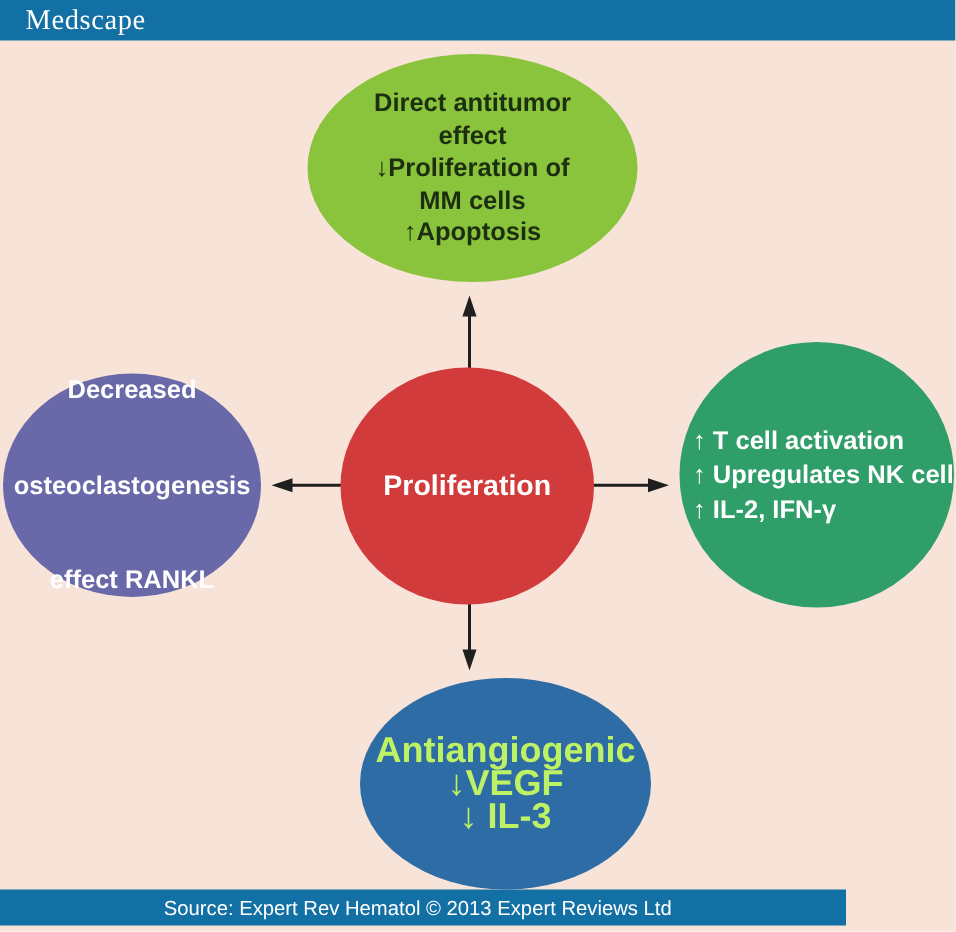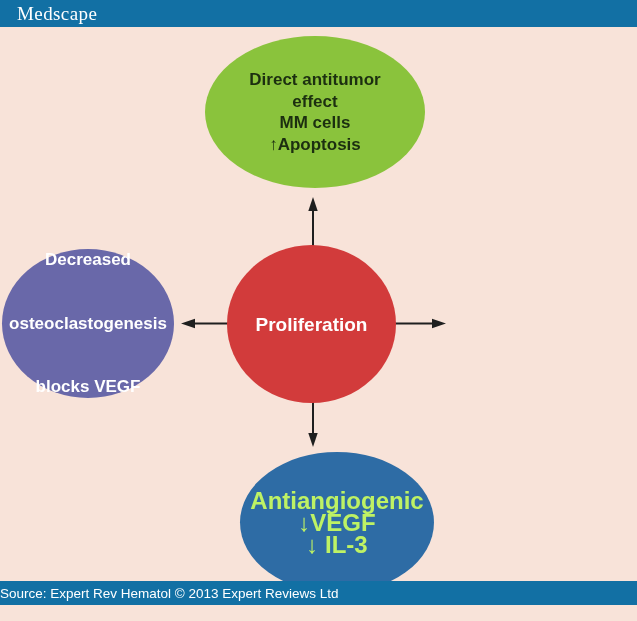--- a/index.html
+++ b/index.html
@@ -12,23 +12,23 @@
   .header-bar{
     position:absolute;top:0;left:0;width:637px;height:27px;
     background:var(--bar-blue,#1270a4);
     display:flex;align-items:center;box-sizing:border-box;padding-left:17px;
   }
   .logo{
     font-family:"Liberation Serif",serif;
     color:#ffffff;font-size:19px;letter-spacing:0.4px;
   }
   .footer-bar{
-    position:absolute;left:0;bottom:16px;width:637px;height:24px;
+    position:absolute;left:0;bottom:4px;width:564px;height:24px;
     background:var(--bar-blue,#1270a4);
-    display:flex;align-items:center;justify-content:flex-start;
+    display:flex;align-items:center;justify-content:center;
     box-sizing:border-box;padding-right:7px;
   }
   .source-text{color:#ffffff;font-size:13.5px;}
   .node{
     position:absolute;border-radius:50%;
     display:flex;flex-direction:column;justify-content:center;align-items:center;
     text-align:center;line-height:21px;
   }
   .node .line{display:block;white-space:nowrap;font-weight:bold;}
   .node-top{
@@ -86,30 +86,36 @@
     </g>
     <g>
       <line x1="395" y1="323.5" x2="433" y2="323.5"></line>
       <polygon points="446,323.5 432,318.8 432,328.2"></polygon>
     </g>
   </svg>
 
   <div class="node node-top">
     <span class="line">Direct antitumor</span>
     <span class="line">effect</span>
+    <span class="line">↓Proliferation of</span>
     <span class="line">MM cells</span>
     <span class="line">↑Apoptosis</span>
   </div>
 
   <div class="node node-left">
     <span class="line">Decreased</span>
     <span class="line">osteoclastogenesis</span>
-    <span class="line">blocks VEGF</span>
+    <span class="line">effect RANKL</span>
   </div>
 
+  <div class="node node-right">
+    <span class="line">↑ T cell activation</span>
+    <span class="line">↑ Upregulates NK cell</span>
+    <span class="line">↑ IL-2, IFN-γ</span>
+  </div>
 
   <div class="node node-bottom">
     <span class="line">Antiangiogenic</span>
     <span class="line">↓VEGF</span>
     <span class="line">↓ IL-3</span>
   </div>
 
   <div class="node node-center">
     <span class="line">Proliferation</span>
   </div>

